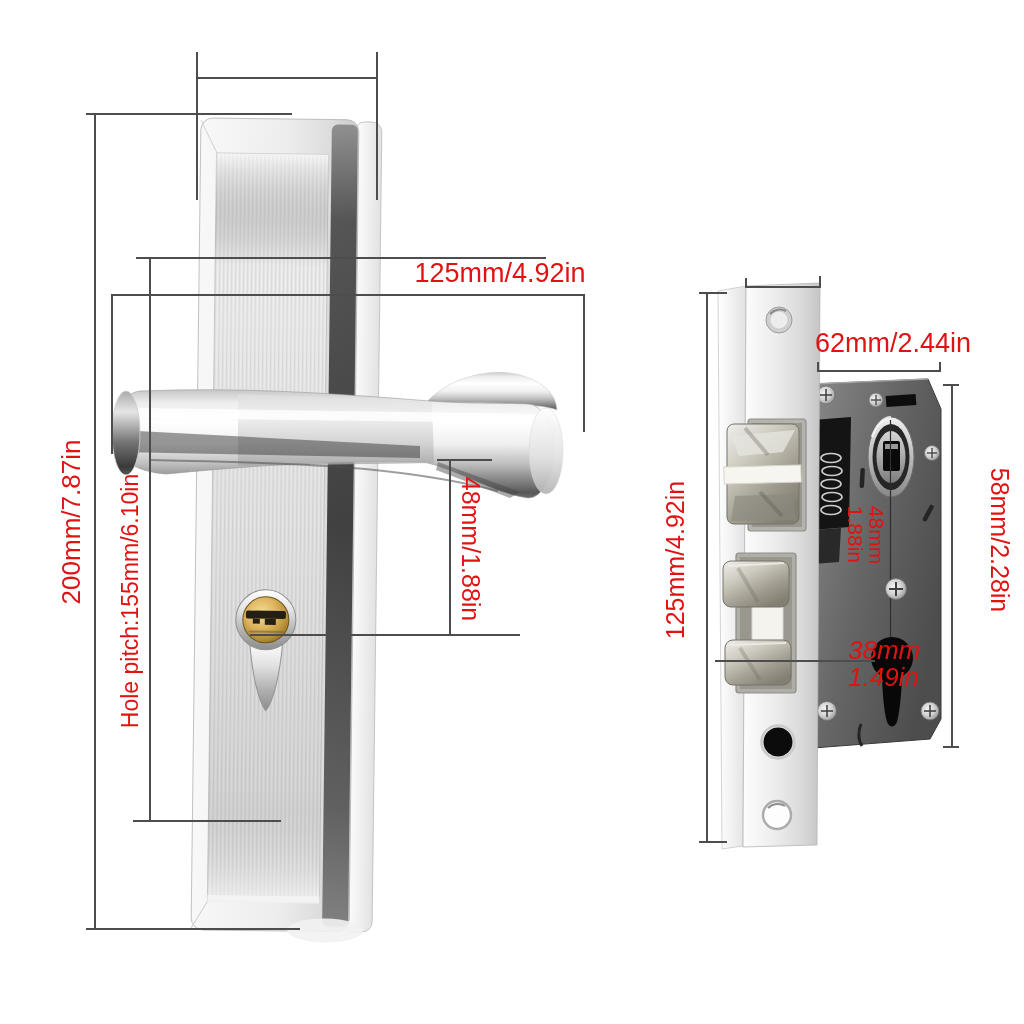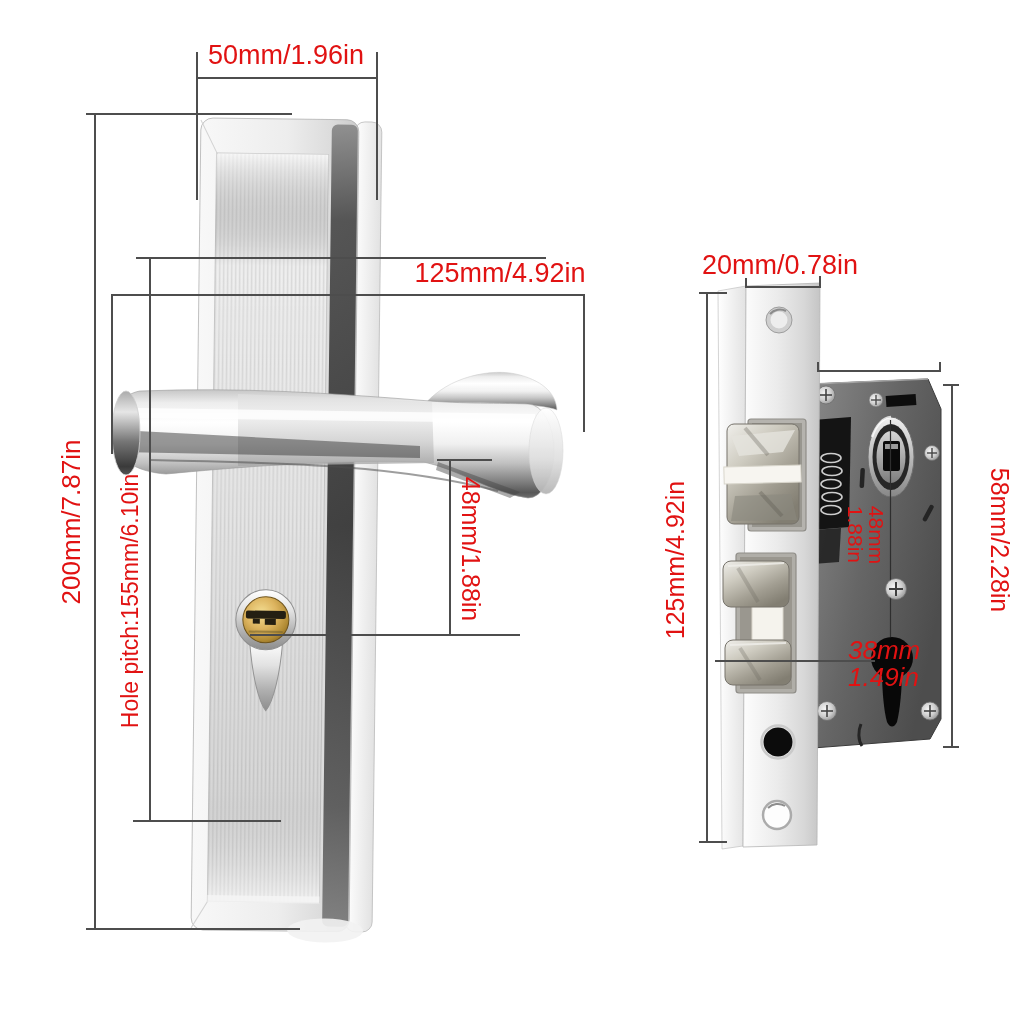--- a/index.html
+++ b/index.html
@@ -305,26 +305,25 @@
 <div class="dl" style="left:817px;top:362px;width:2px;height:10px;"></div>
 <div class="dl" style="left:939px;top:362px;width:2px;height:10px;"></div>
 <div class="dl" style="left:706px;top:293px;width:2px;height:550px;"></div>
 <div class="dl" style="left:699px;top:292px;width:28px;height:2px;"></div>
 <div class="dl" style="left:699px;top:841px;width:28px;height:2px;"></div>
 <div class="dl" style="left:951px;top:384px;width:2px;height:364px;"></div>
 <div class="dl" style="left:943px;top:384px;width:16px;height:2px;"></div>
 <div class="dl" style="left:943px;top:746px;width:16px;height:2px;"></div>
 <div class="dl" style="left:715px;top:660px;width:160px;height:2px;"></div>
 
-<div class="lbl f27" style="left:286px;top:56px;">50mm/1.96in</div>
 <div class="lbl f27" style="left:500px;top:274px;">125mm/4.92in</div>
 <div class="lbl ccw f26" style="left:71px;top:522px;">200mm/7.87in</div>
 <div class="lbl ccw f23" style="left:131px;top:601px;">Hole pitch:155mm/6.10in</div>
 <div class="lbl cw f25" style="left:470px;top:549px;">48mm/1.88in</div>
-<div class="lbl f27" style="left:780px;top:266px;">20mm/0.78in</div>
+<div class="lbl f27" style="left:893px;top:344px;">62mm/2.44in</div>
 <div class="lbl ccw f25" style="left:676px;top:560px;">125mm/4.92in</div>
 <div class="lbl cw f25" style="left:999px;top:540px;">58mm/2.28in</div>
 <div class="lbl cw f21 twoLine" style="left:866px;top:535px;">
   <span>48mm</span>
   <span>1.88in</span>
 </div>
 <div class="lbl f26 twoLine" style="left:848px;top:637px;transform:none;font-style:italic;">
   <span>38mm</span>
   <span>1.49in</span>
 </div>

